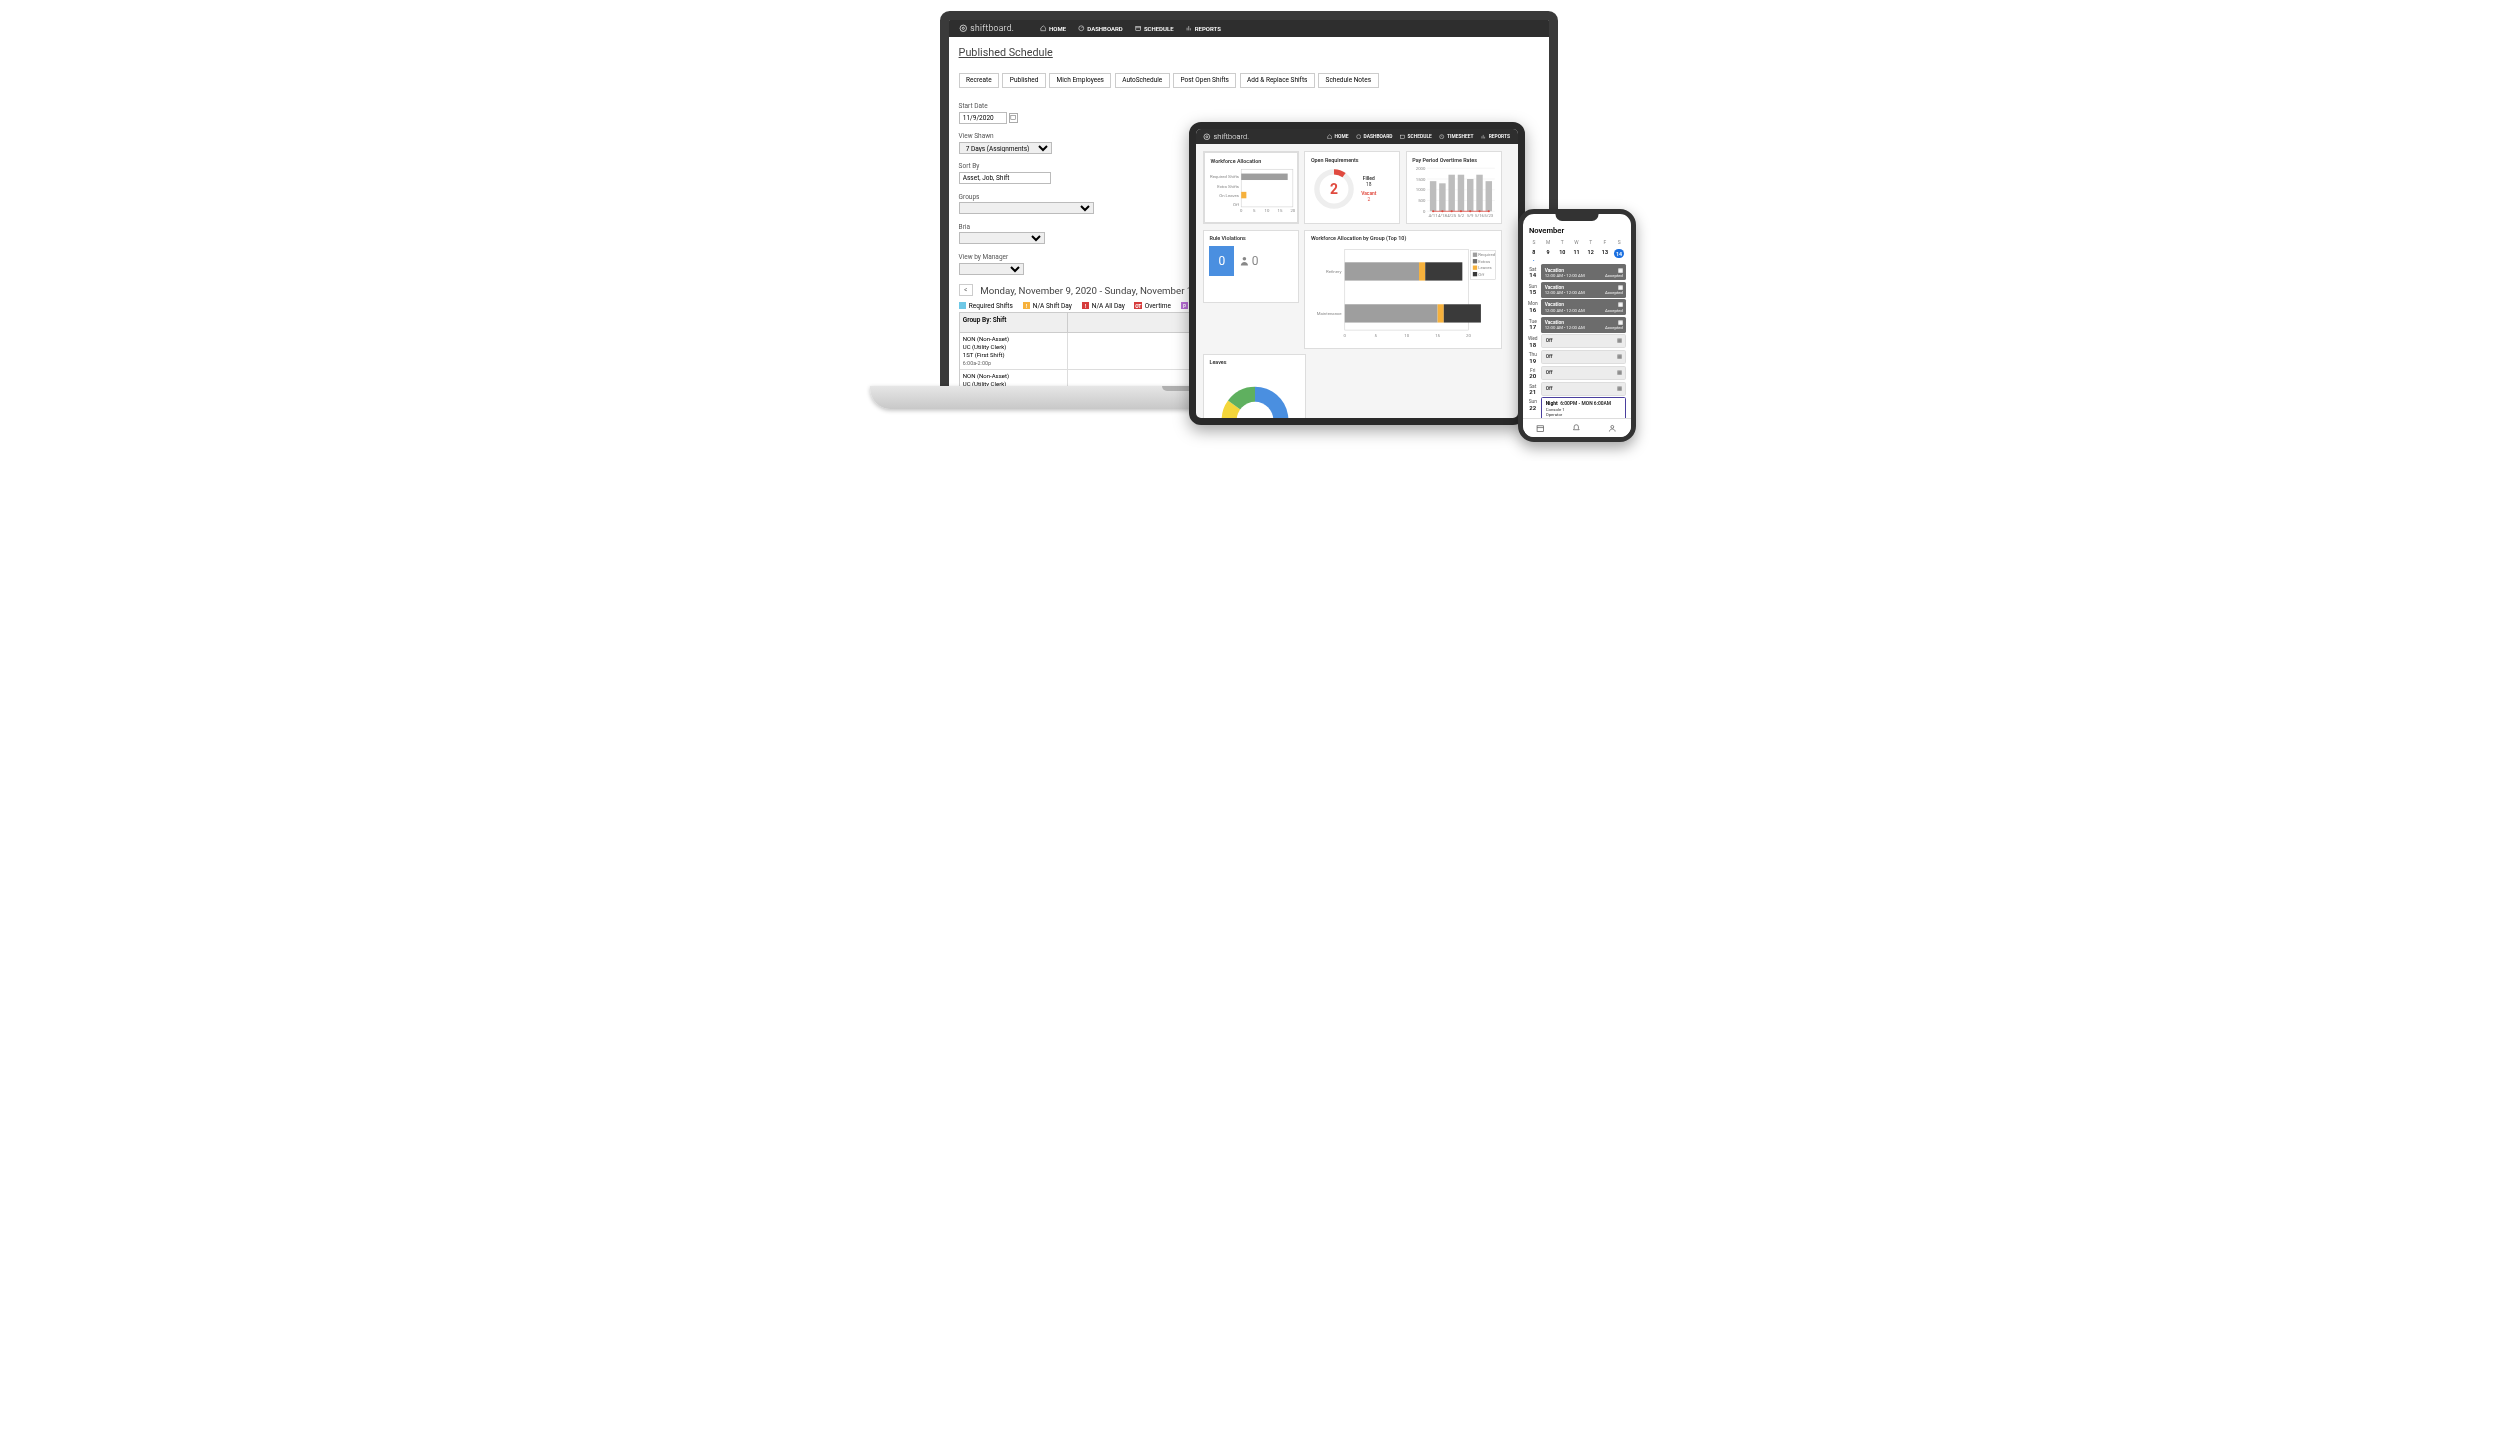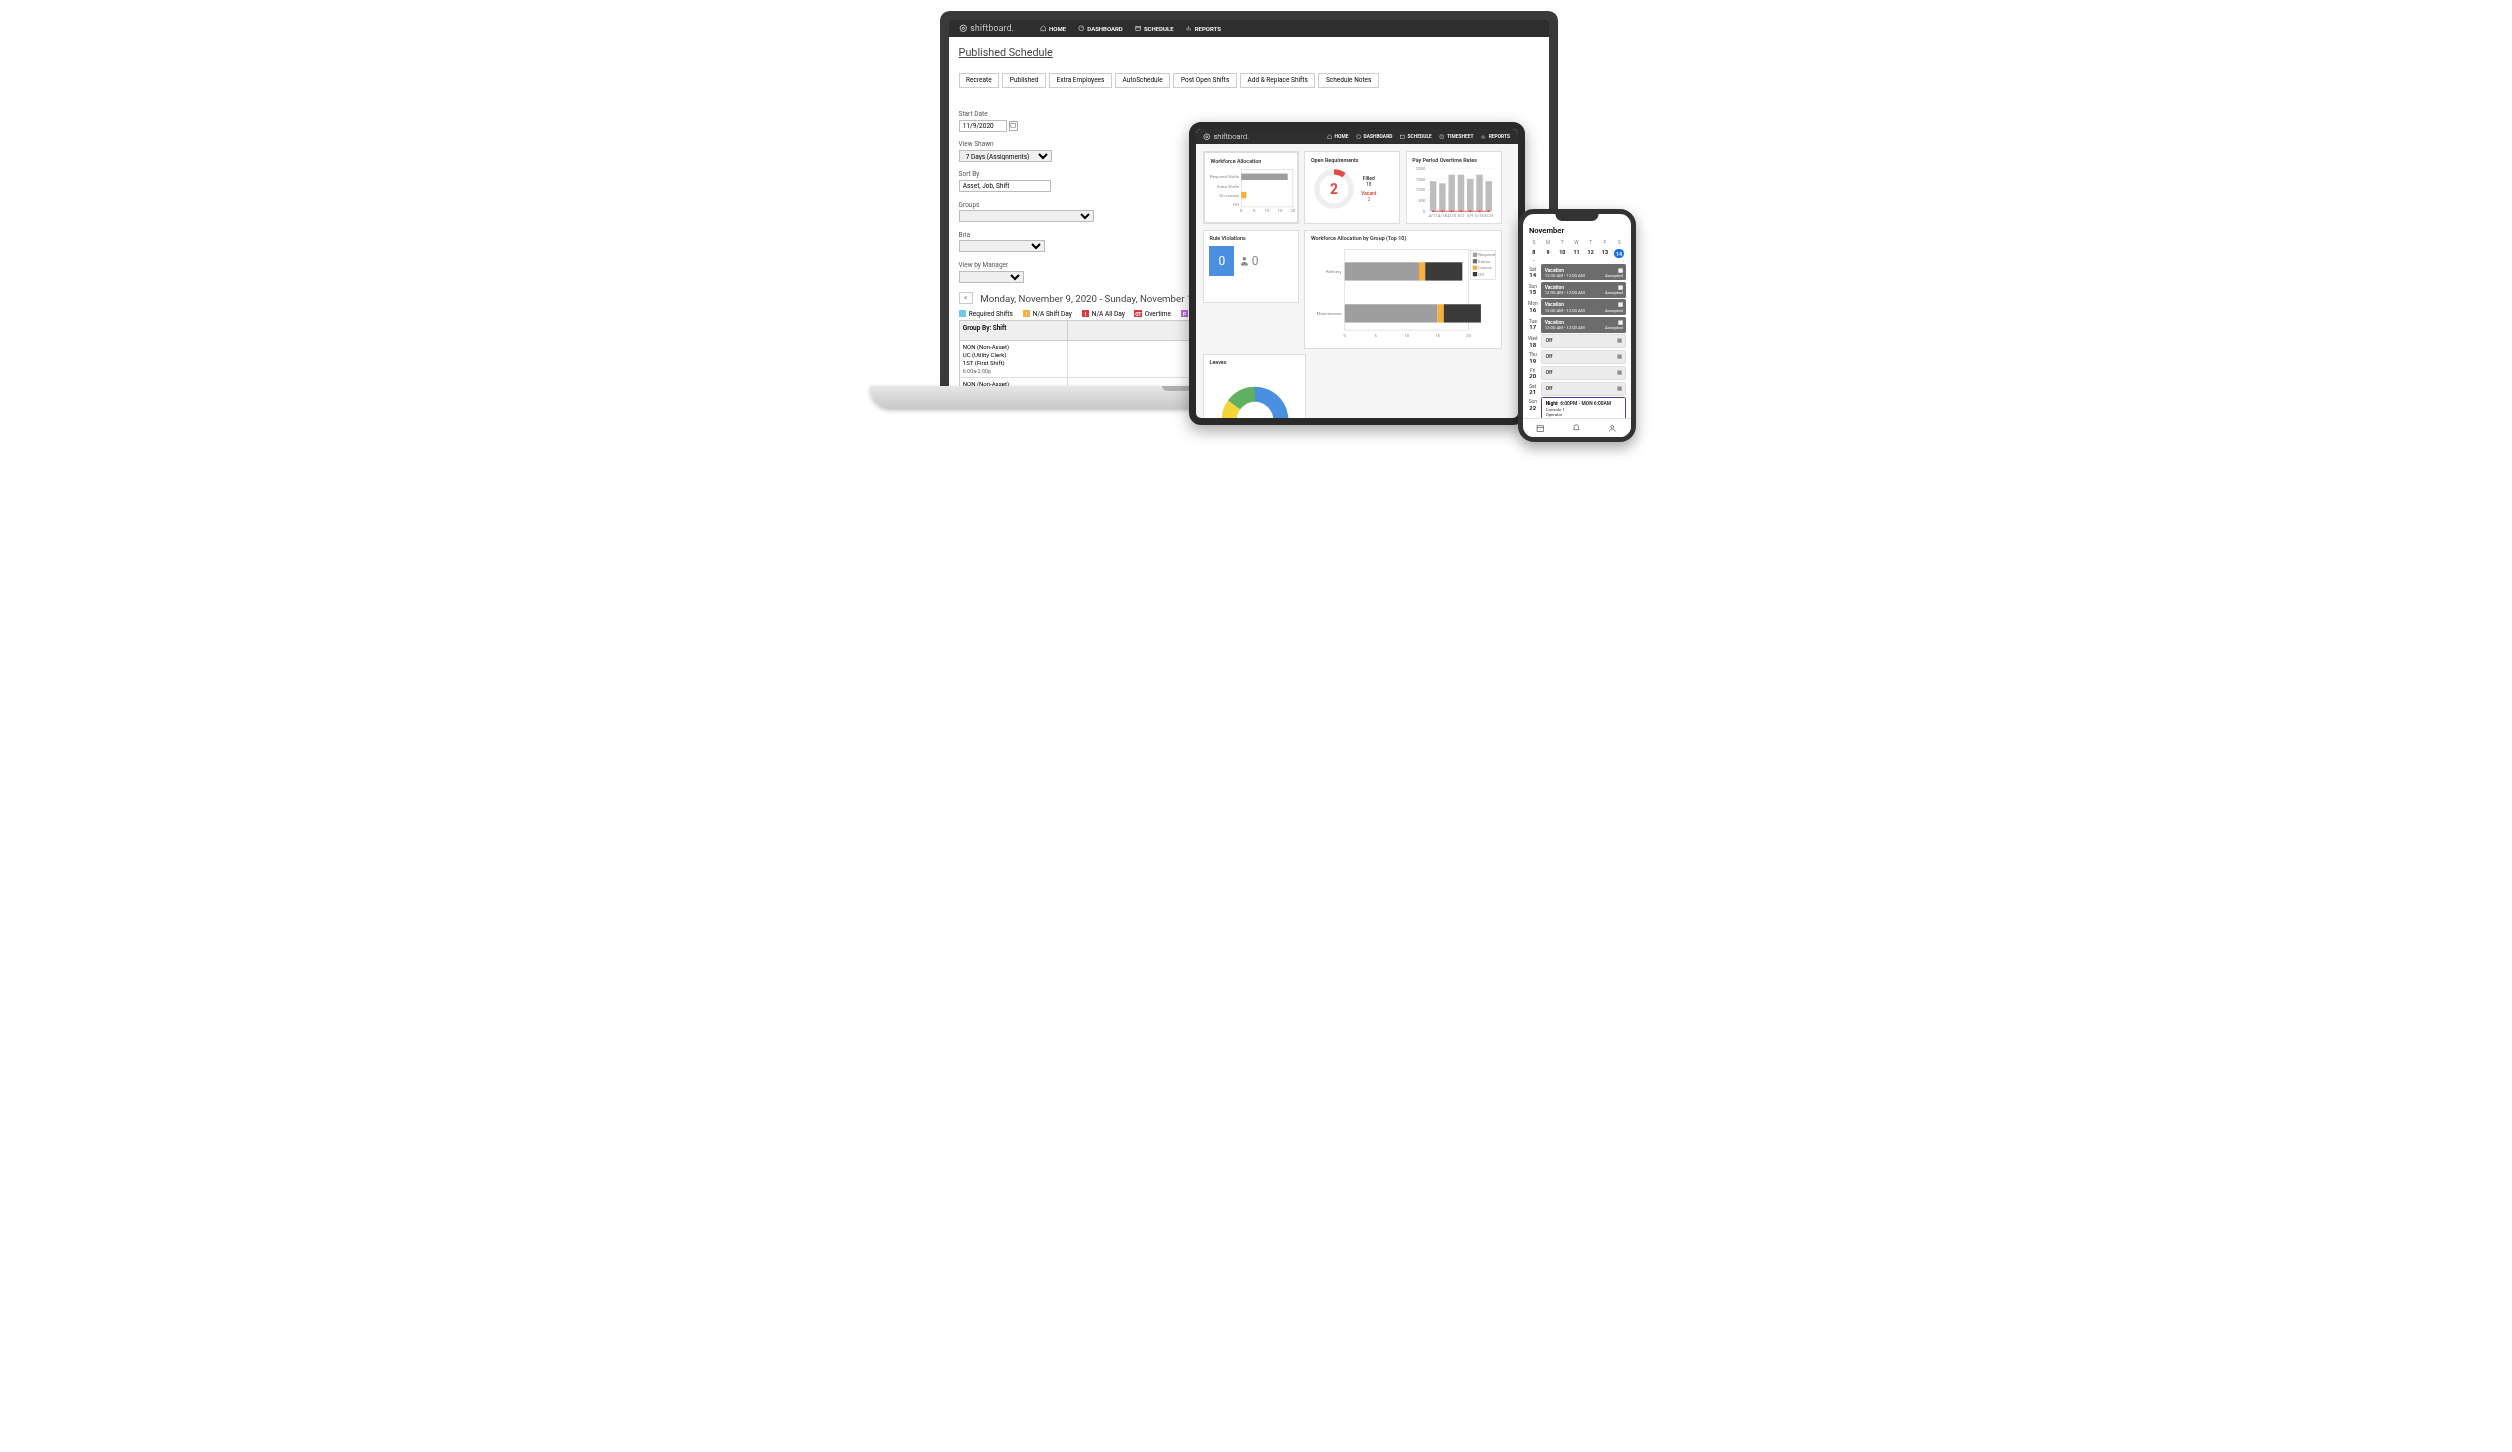--- a/index.html
+++ b/index.html
@@ -14,21 +14,21 @@
 
 .topbar { background:#2e2e2e; height:17.3px; display:flex; align-items:center; padding:0 9.7px; color:#fff; gap:15px; font-size:6.5px; }
 .brand { display:flex; align-items:center; gap:3.2px; font-weight:300; font-size:8.6px; letter-spacing:0.3px; }
 .brand svg { width:8.6px; height:8.6px; }
 .topnav { display:flex; gap:12px; font-size:6px; font-weight:600; margin-left:10.8px; }
 .topnav-item { display:flex; align-items:center; gap:2.7px; cursor:pointer; }
 .topnav-item svg { width:6.5px; height:6.5px; }
 
 .lp-body { padding:8.6px 9.7px; }
 .page-title { font-size:10.8px; font-weight:400; color:#444; margin-bottom:14px;text-decoration:underline; }
-.btnrow { display:flex; gap:3.2px; flex-wrap:wrap; margin-bottom:22px; }
+.btnrow { display:flex; gap:3.2px; flex-wrap:wrap; margin-bottom:14px; }
 .sbtn { border:0.5px solid #ccc; background:#fff; padding:2.7px 6.5px; font-size:6.5px; cursor:pointer; }
 
 .filters { display:flex; gap:8.6px; margin-bottom:9.7px;flex-direction:column; }
 .fcol { display:flex; flex-direction:column; gap:1.6px; }
 .flabel { font-size:6.5px; color:#555; }
 .frow { display:flex; gap:2.2px; align-items:center; }
 .finput { border:0.5px solid #bbb; padding:1.6px 3.2px; font-size:6.5px; height:12px; }
 .fsel { border:0.5px solid #bbb; padding:1.1px 2.2px; font-size:6.5px; height:12px; }
 .cal-icn { width:9.7px; height:9.7px; border:0.5px solid #aaa; display:flex; align-items:center; justify-content:center; }
 
@@ -135,21 +135,21 @@
             </div>
       </div>
     </div>
 
     <div class="lp-body">
       <div class="page-title">Published Schedule</div>
 
       <div class="btnrow">
         <button class="sbtn">Recreate</button>
         <button class="sbtn">Published</button>
-        <button class="sbtn">Extra Employees</button>
+        <button class="sbtn">Mich Employees</button>
         <button class="sbtn">AutoSchedule</button>
         <button class="sbtn">Post Open Shifts</button>
         <button class="sbtn">Add &amp; Replace Shifts</button>
         <button class="sbtn">Schedule Notes</button>
       </div>
 
       <div class="filters">
         <div class="fcol">
               <span class="flabel">Start Date</span>
           <div class="frow">

